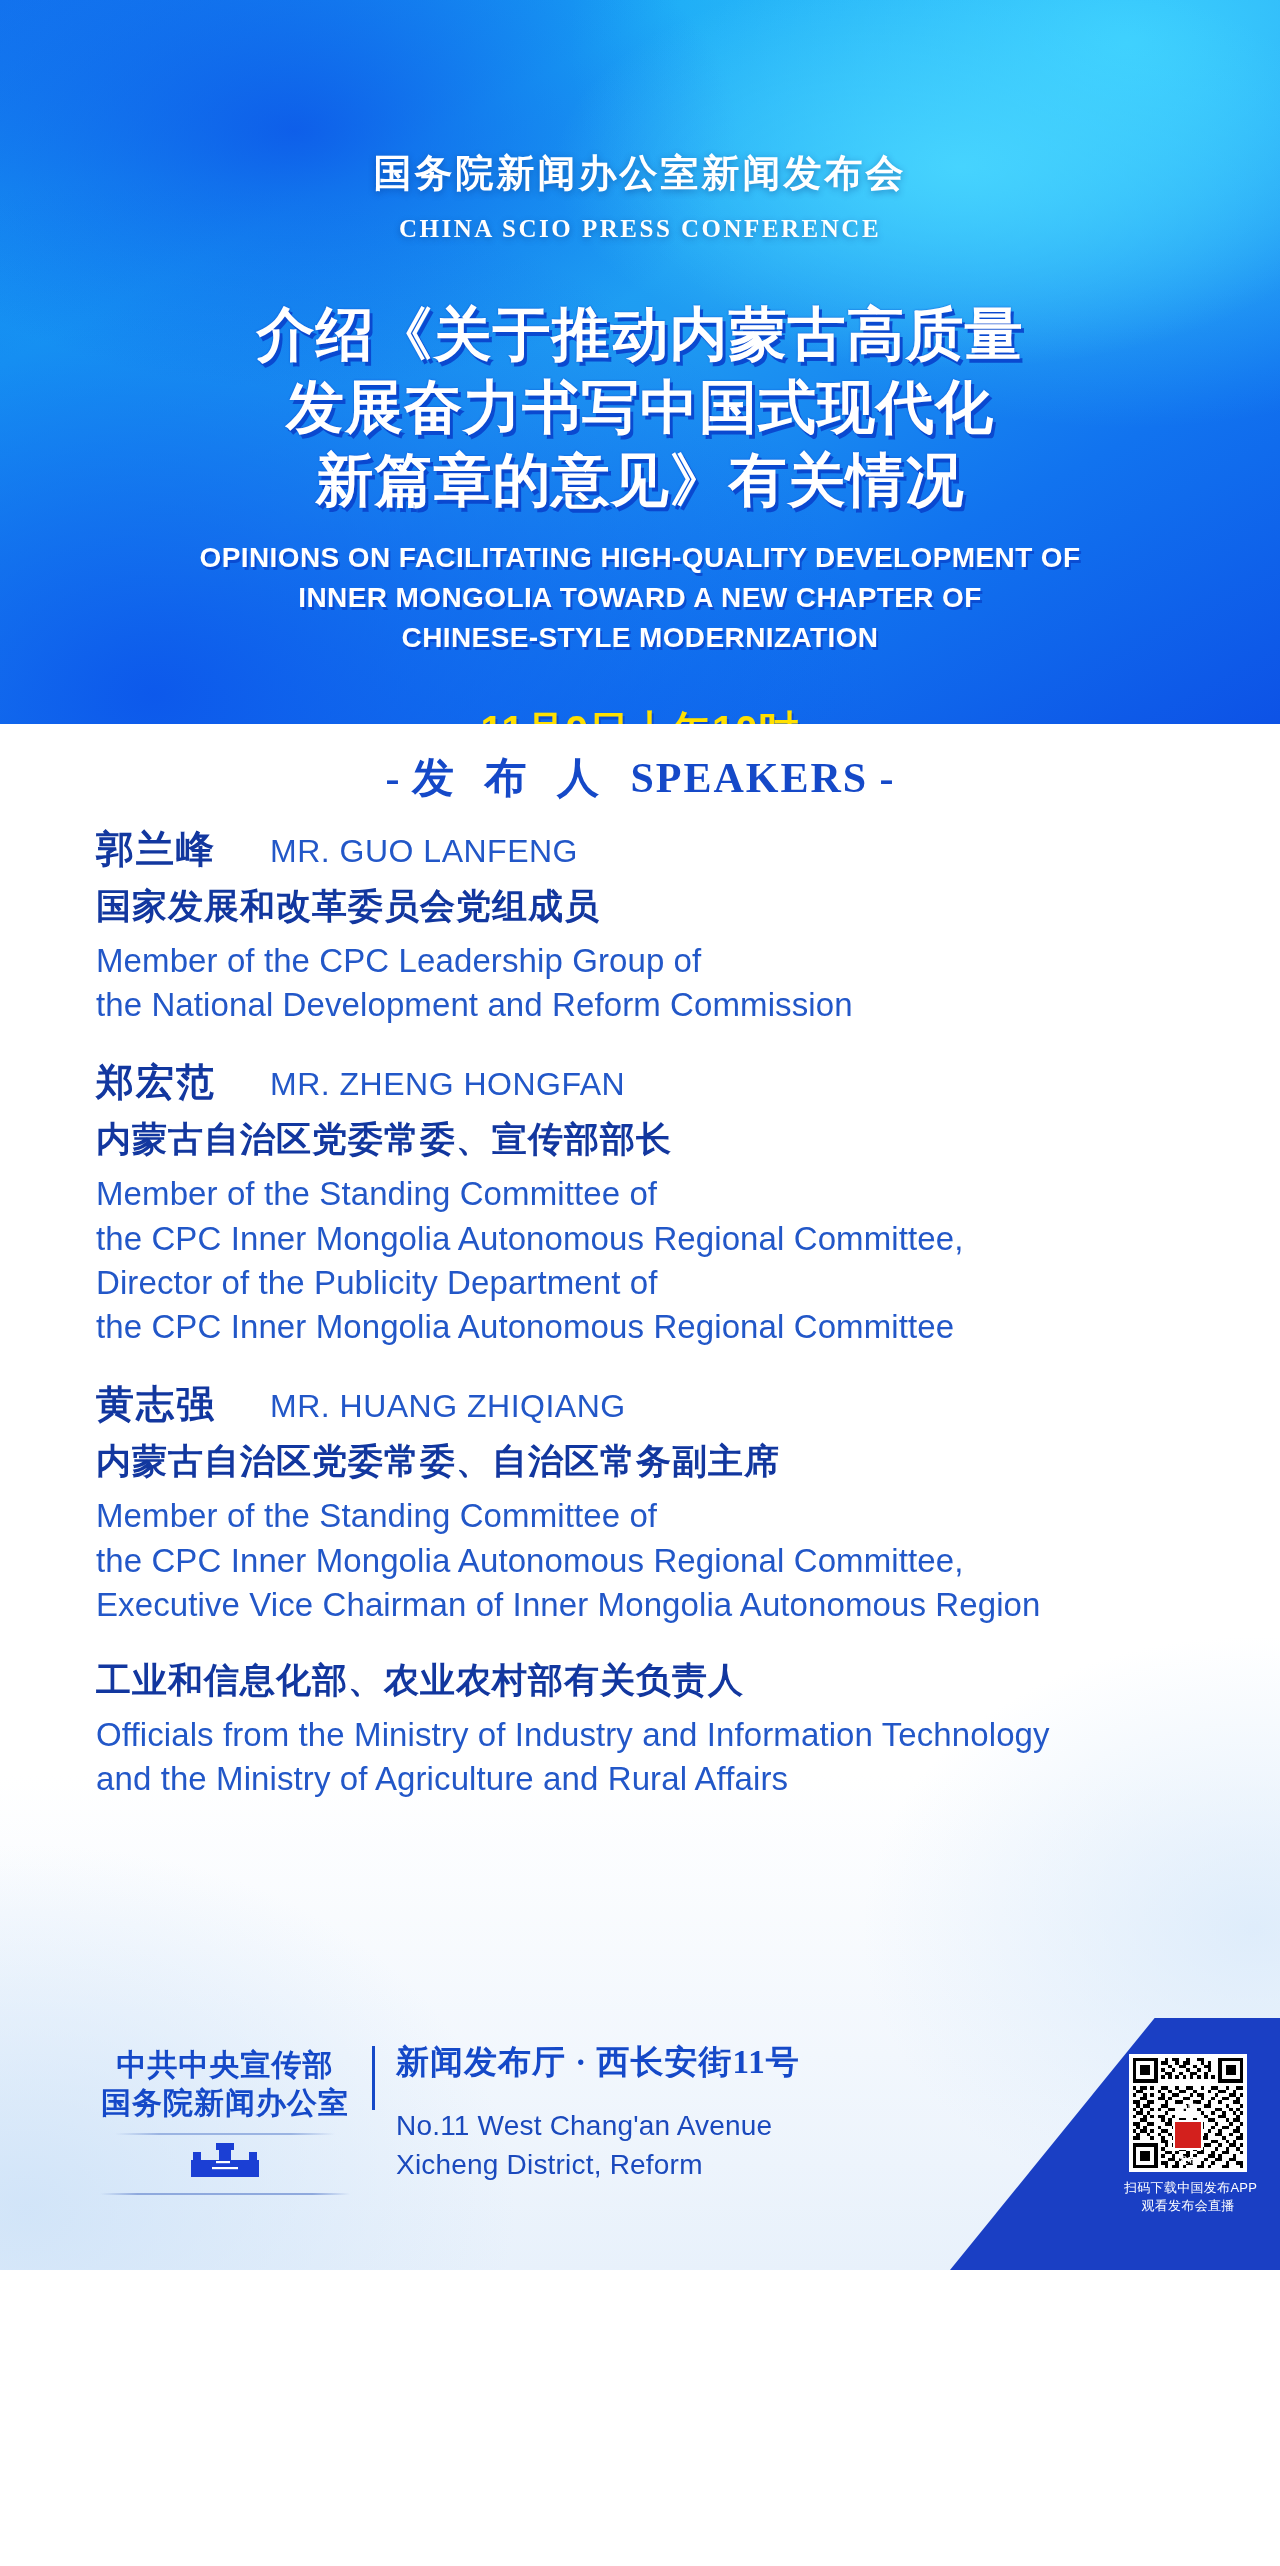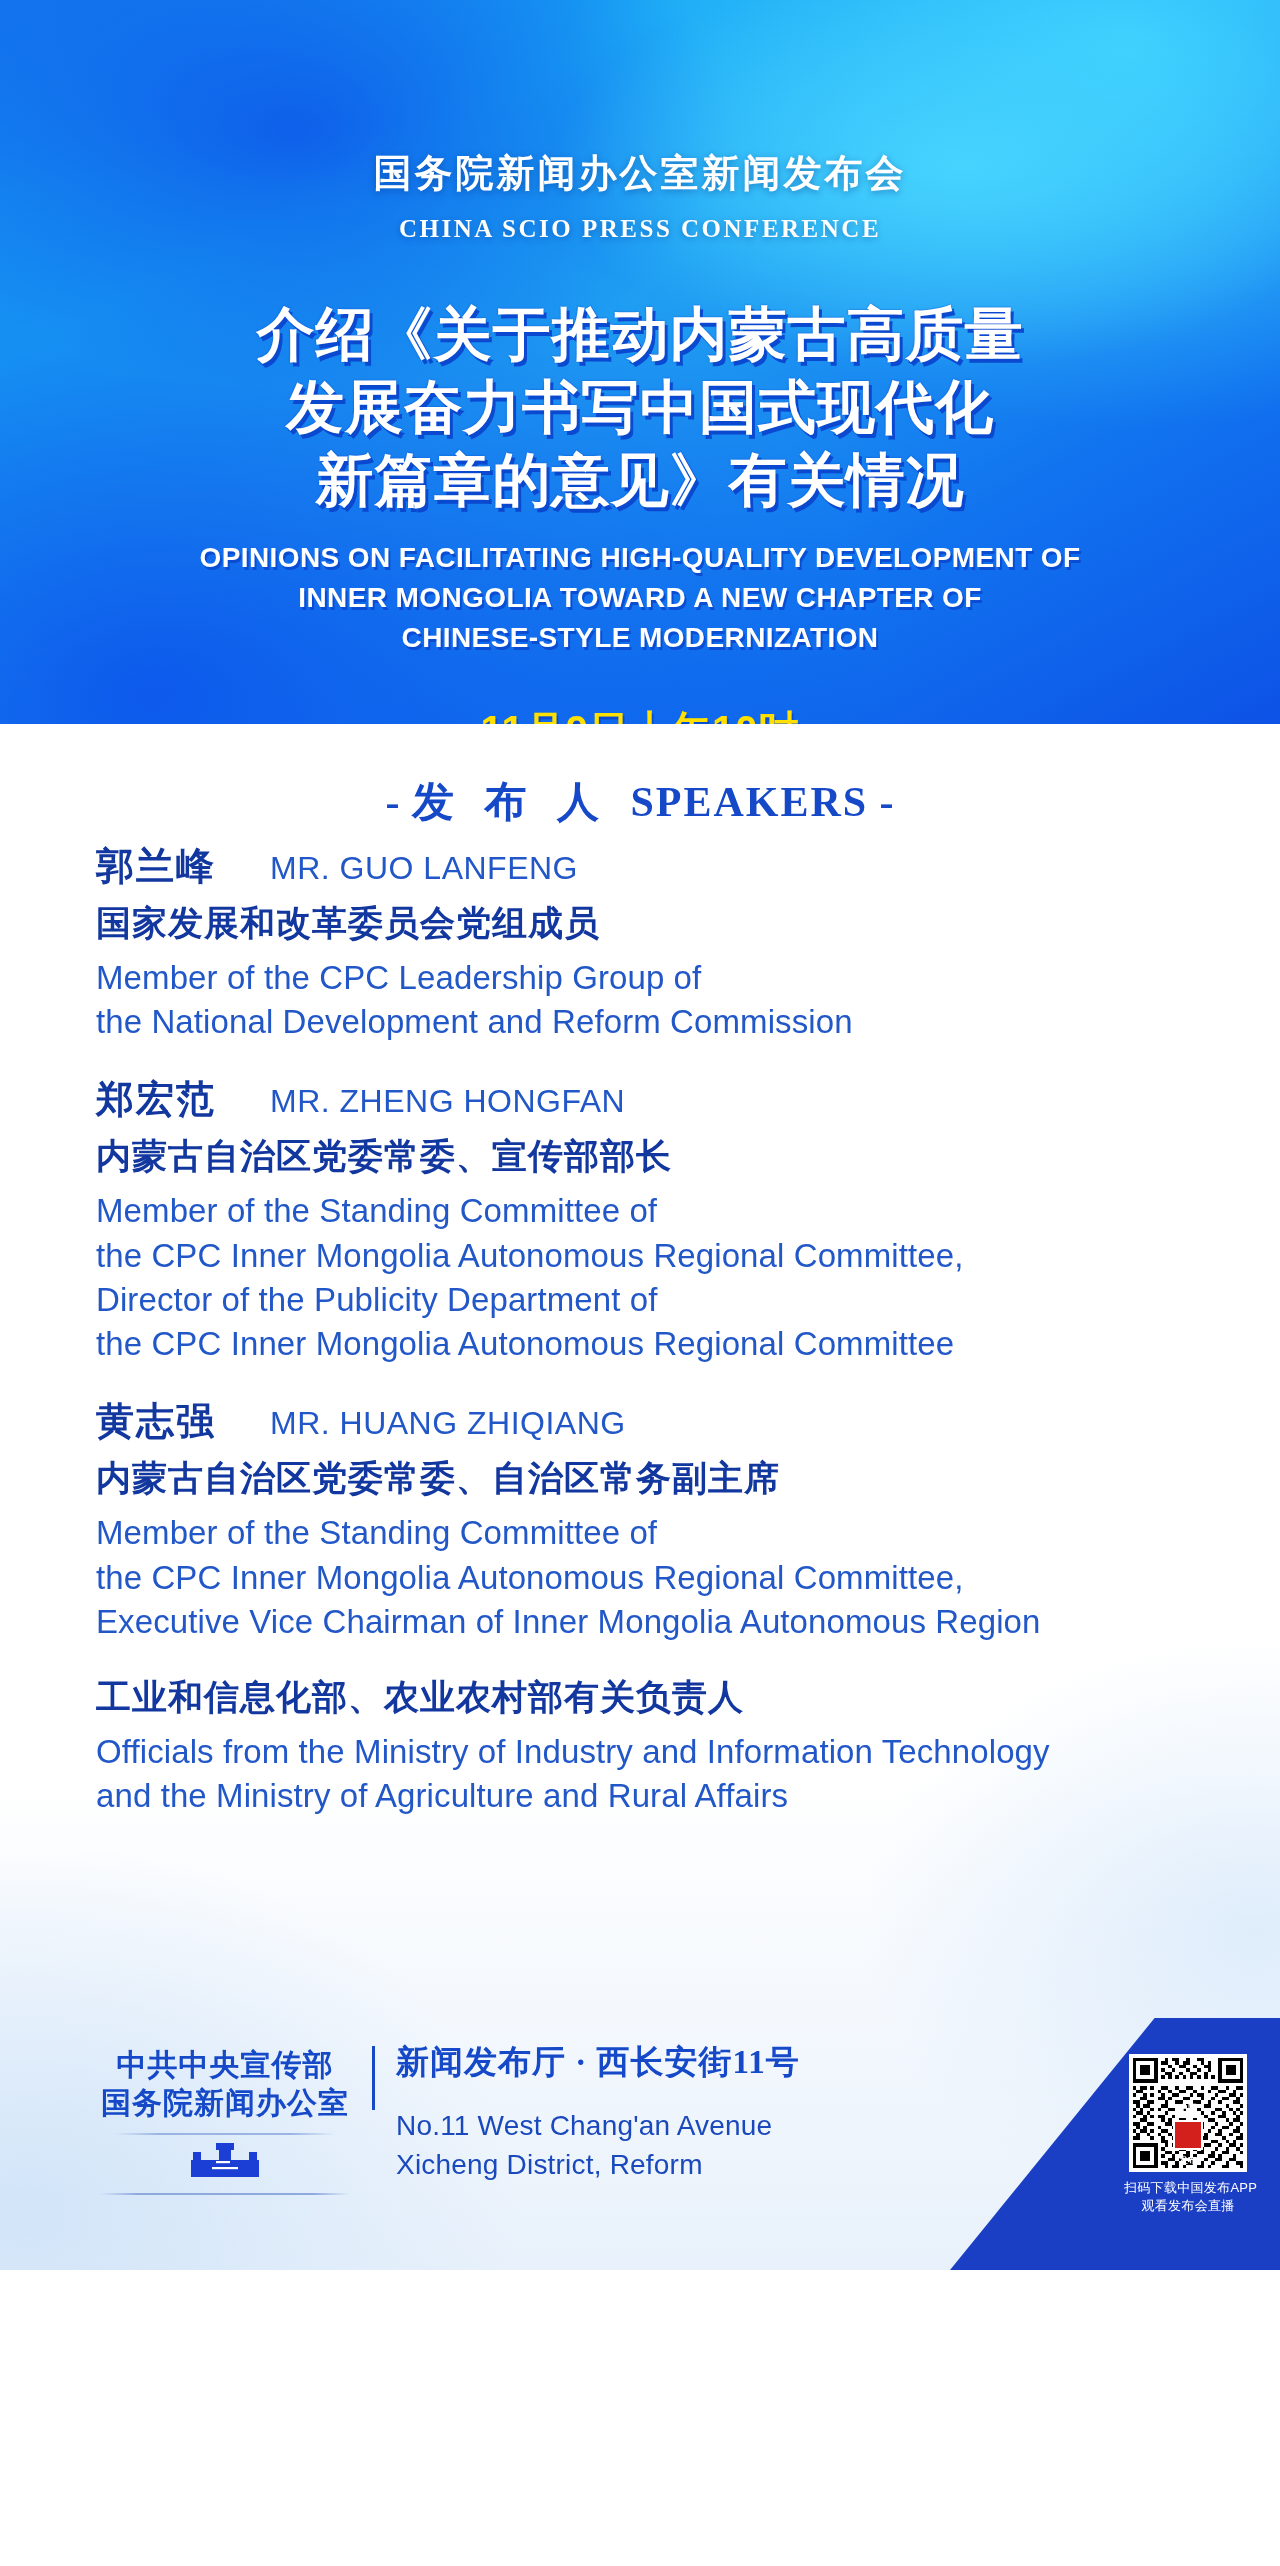--- a/index.html
+++ b/index.html
@@ -107,31 +107,31 @@
     height:1546px;
     background:
       radial-gradient(ellipse 700px 520px at 2% 96%, rgba(205,226,248,.85) 0%, rgba(205,226,248,0) 70%),
       radial-gradient(ellipse 560px 420px at 98% 78%, rgba(214,232,250,.75) 0%, rgba(214,232,250,0) 70%),
       linear-gradient(180deg,#ffffff 0%,#ffffff 68%,#f2f7fd 86%,#e8f1fb 100%);
     overflow:hidden;
   }
 
   .speakers-title{
     text-align:center;
-    padding-top:50px;
+    padding-top:26px;
     font-family:"Liberation Serif","DejaVu Serif",serif;
     font-weight:bold;
     font-size:42px;
     color:#1549c8;
     letter-spacing:1px;
   }
   .speakers-title .cn{ letter-spacing:10px; }
   .speakers-title .en{ margin-left:10px; letter-spacing:2px; }
 
-  .speaker-list{ padding:0 0 0 0; margin-top:11px; }
+  .speaker-list{ padding:0 0 0 0; margin-top:18px; }
 
   .sp{ padding:0 96px; margin-bottom:30px; }
   .sp-head{ display:flex; align-items:baseline; }
   .sp-name-cn{
     font-family:"Liberation Serif","DejaVu Serif",serif;
     font-weight:bold;
     font-size:38px;
     color:#12379f;
     letter-spacing:2px;
   }

